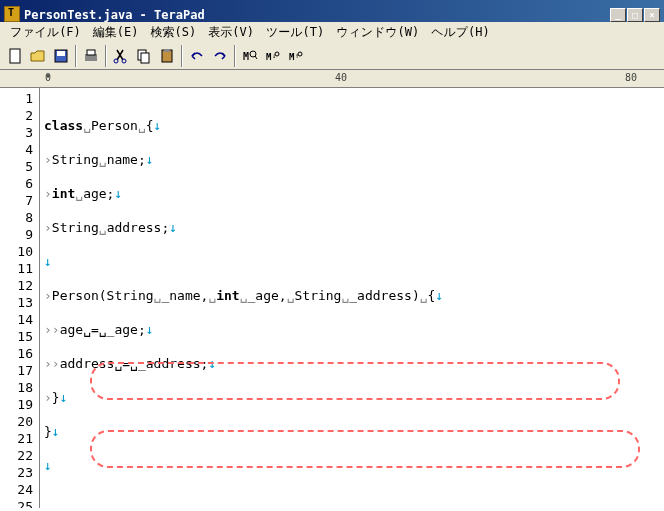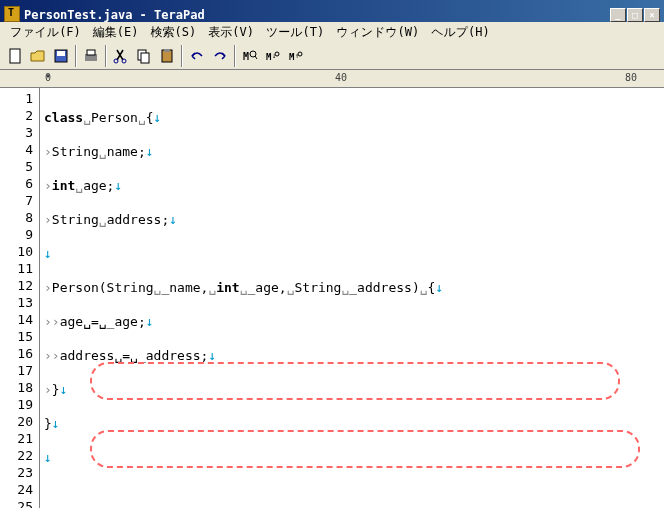--- a/index.html
+++ b/index.html
@@ -12,21 +12,21 @@
 .menubar { background:#ece9d8; height:20px; display:flex; align-items:center; padding:0 4px; font-size:12px; }
 .menubar span { padding:16px 6px; cursor:default; }
 .toolbar { background:#ece9d8; height:28px; border-bottom:1px solid #808080; display:flex; align-items:center; padding:0 4px; gap:1px; }
 .tbtn { width:22px; height:22px; display:flex; align-items:center; justify-content:center; }
 .tsep { width:2px; height:22px; border-left:1px solid #808080; border-right:1px solid #fff; margin:0 2px; }
 .ruler { background:#ece9d8; height:18px; border-bottom:1px solid #808080; position:relative; font-size:10px; color:#404040; }
 .ruler .cursor { position:absolute; left:45px; top:0; }
 .ruler .tick { position:absolute; top:2px; }
 .editor { background:#fff; height:420px; overflow:hidden; display:flex; }
 .gutter { background:#fff; border-right:1px solid #808080; width:40px; text-align:right; padding-right:6px; font-size:13px; line-height:17px; padding-top:2px; font-family:"MS Gothic",monospace; color:#000; }
-.code { flex:1; padding-left:4px; font-size:13px; line-height:17px; padding-top:4px; font-family:"MS Gothic",monospace; white-space:pre; position:relative; }
+.code { flex:1; padding-left:4px; font-size:13px; line-height:17px; padding-top:12px; font-family:"MS Gothic",monospace; white-space:pre; position:relative; }
 .kw { color:#000; font-weight:bold; }
 .rl { color:#0099cc; }
 .sp { color:#888; }
 .tab { color:#888; }
 .highlight { position:absolute; border:2px dashed #ff6666; border-radius:18px; pointer-events:none; }
 .hl1 { left:50px; top:274px; width:530px; height:38px; }
 .hl2 { left:50px; top:342px; width:550px; height:38px; }
 </style>
 </head>
 <body>

